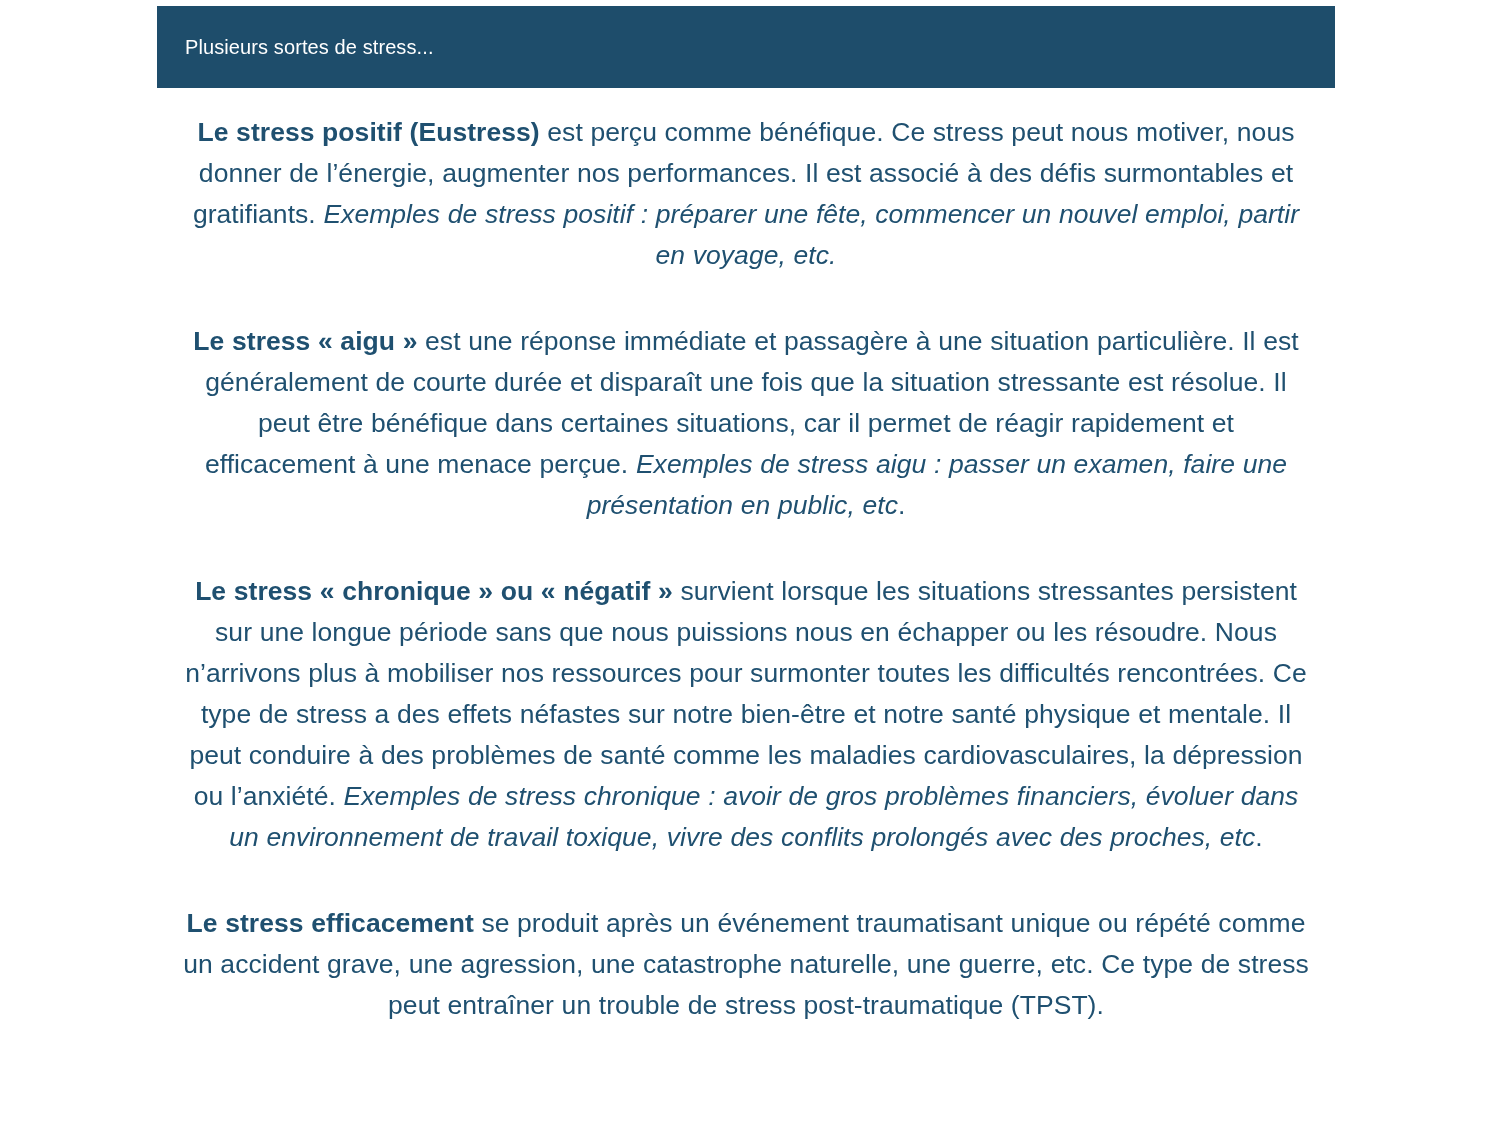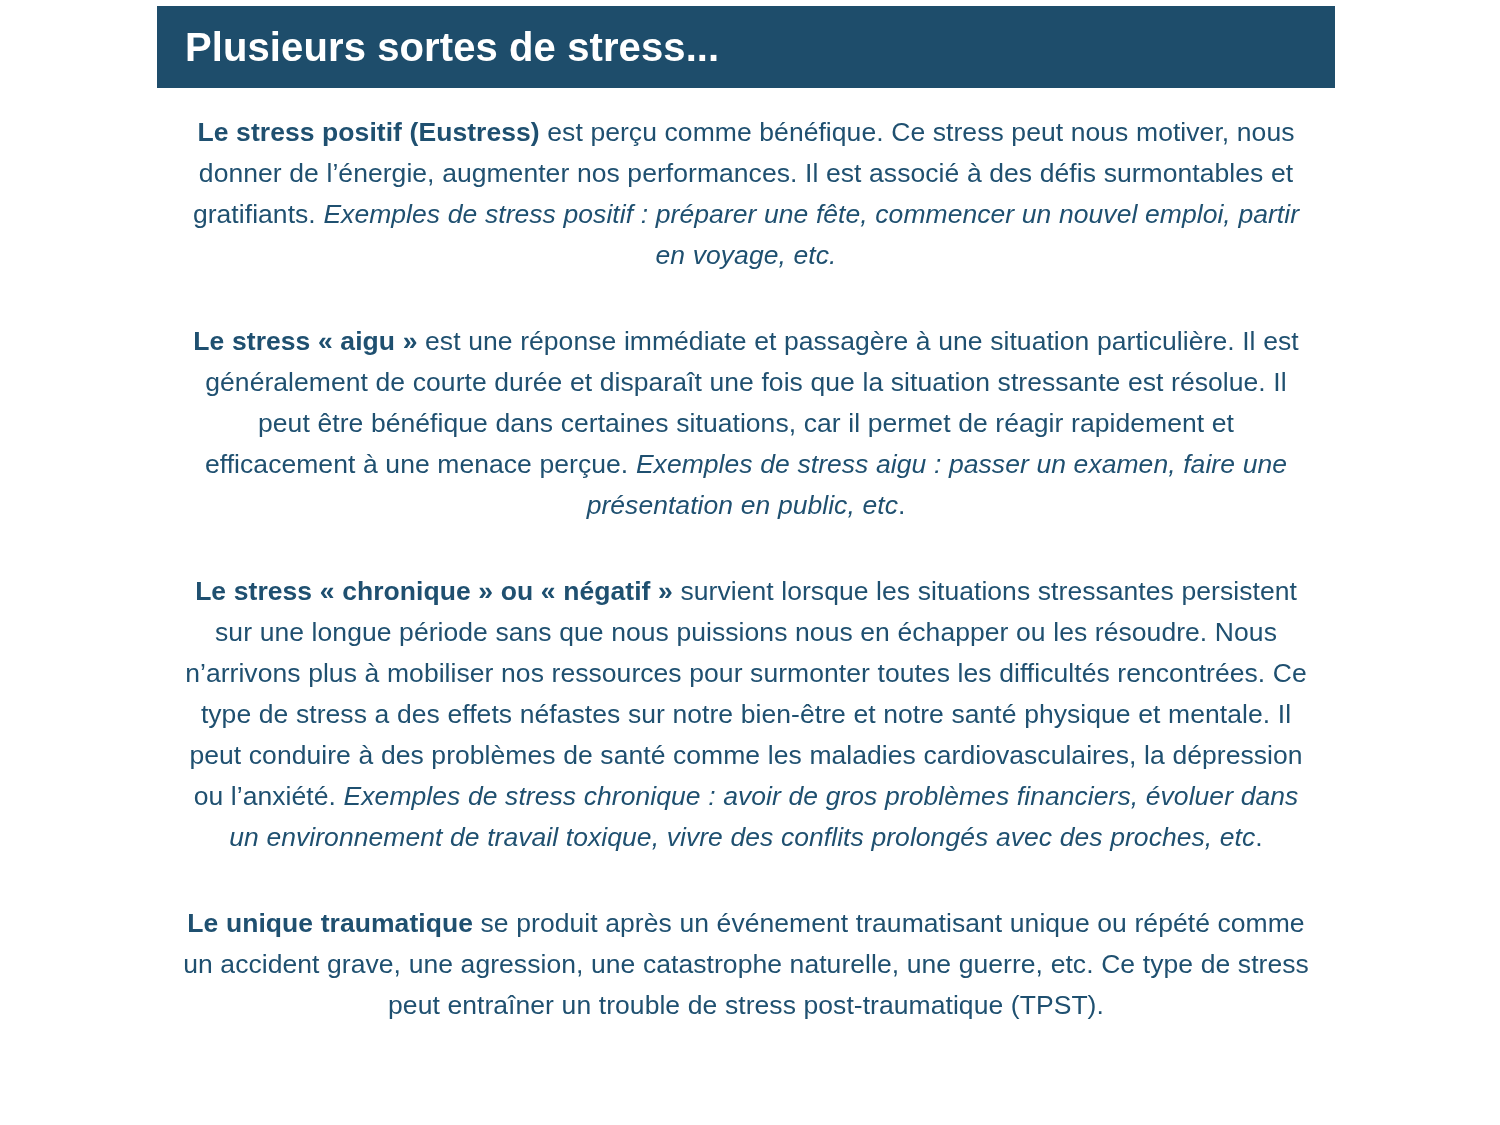--- a/index.html
+++ b/index.html
@@ -29,22 +29,22 @@
     top: 6px;
     width: 1178px;
     height: 82px;
     background: #1e4d6b;
     display: flex;
     align-items: center;
   }
 
   .header-title {
     color: #ffffff;
-    font-size: 40px;
-    font-weight: 700;
+    font-size: 20px;
+    font-weight: 400;
     letter-spacing: 0.1px;
     padding-left: 28px;
     line-height: 1;
     white-space: nowrap;
   }
 
   
   .content {
     position: absolute;
     left: 181px;
@@ -92,17 +92,17 @@
 
     <p class="para">
       <span class="lead">Le stress « aigu »</span><span> est une réponse immédiate et passagère à une situation particulière. Il est généralement de courte durée et disparaît une fois que la situation stressante est résolue. Il peut être bénéfique dans certaines situations, car il permet de réagir rapidement et efficacement à une menace perçue. </span><span class="ital">Exemples de stress aigu : passer un examen, faire une présentation en public, etc</span><span>.</span>
     </p>
 
     <p class="para">
       <span class="lead">Le stress « chronique » ou « négatif »</span><span> survient lorsque les situations stressantes persistent sur une longue période sans que nous puissions nous en échapper ou les résoudre. Nous n’arrivons plus à mobiliser nos ressources pour surmonter toutes les difficultés rencontrées. Ce type de stress a des effets néfastes sur notre bien-être et notre santé physique et mentale. Il peut conduire à des problèmes de santé comme les maladies cardiovasculaires, la dépression ou l’anxiété. </span><span class="ital">Exemples de stress chronique : avoir de gros problèmes financiers, évoluer dans un environnement de travail toxique, vivre des conflits prolongés avec des proches, etc</span><span>.</span>
     </p>
 
     <p class="para">
-      <span class="lead">Le unique traumatique</span><span> se produit après un événement traumatisant unique ou répété comme un accident grave, une agression, une catastrophe naturelle, une guerre, etc. Ce type de stress peut entraîner un trouble de stress post-traumatique (TPST).</span><span class="ital"></span><span></span>
+      <span class="lead">Le stress efficacement</span><span> se produit après un événement traumatisant unique ou répété comme un accident grave, une agression, une catastrophe naturelle, une guerre, etc. Ce type de stress peut entraîner un trouble de stress post-traumatique (TPST).</span><span class="ital"></span><span></span>
     </p>
 
   </div>
 </div>
 
 </body></html>

